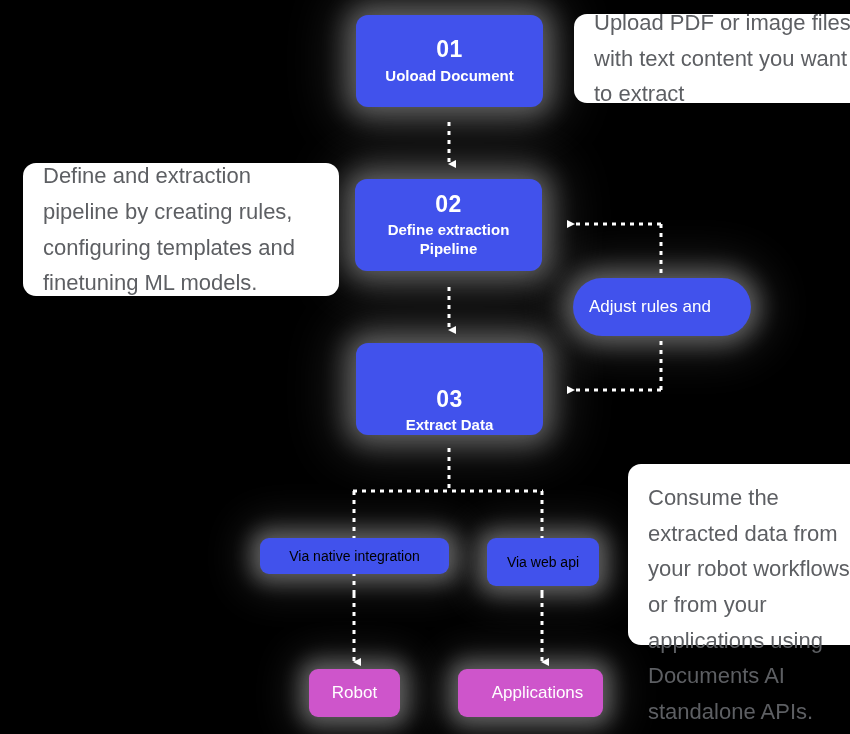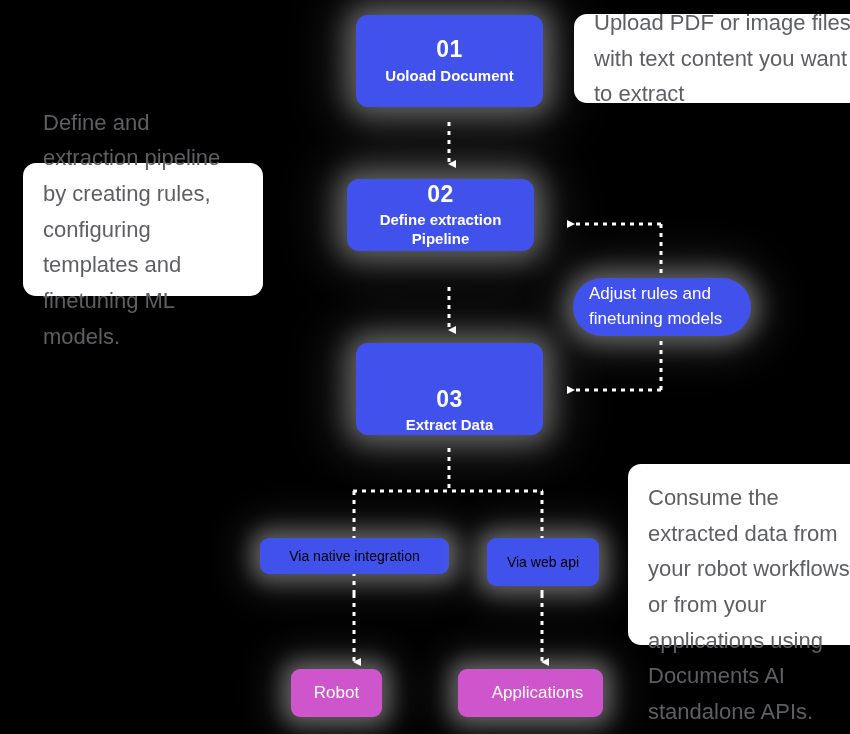--- a/index.html
+++ b/index.html
@@ -151,56 +151,55 @@
 
     <line x1="331" y1="594" x2="331" y2="662" stroke="#ffffff" stroke-width="3" stroke-dasharray="4 5" marker-end="url(#arrow-down)"></line>
     <line x1="519" y1="594" x2="519" y2="662" stroke="#ffffff" stroke-width="3" stroke-dasharray="4 5" marker-end="url(#arrow-down)"></line>
   </svg>
 
   <div class="node step-box" style="left:333px; top:15px; width:187px; height:92px;">
     <div class="step-num">01</div>
     <div class="step-label">Uoload Document</div>
   </div>
 
-  <div class="node step-box" style="left:324px; top:179px; width:187px; height:72px;">
+  <div class="node step-box" style="left:332px; top:179px; width:187px; height:92px;">
     <div class="step-num">02</div>
     <div class="step-label">Define extraction Pipeline</div>
   </div>
 
   <div class="node step-box" style="left:333px; top:343px; width:187px; height:92px;justify-content:flex-end;">
     <div class="step-num">03</div>
     <div class="step-label">Extract Data</div>
   </div>
 
   <div class="node adjust-box" style="left:550px; top:278px; width:178px; height:58px; justify-content:center;border-radius:29px;">
     <div>Adjust rules and</div>
-    <div>finetuning models</div>
   </div>
 
   <div class="node pill-box" style="left:237px; top:538px; width:189px; height:36px;">
     <div class="pill-label">Via native integration</div>
   </div>
 
   <div class="node pill-box" style="left:464px; top:538px; width:112px; height:48px;">
     <div class="pill-label">Via web api</div>
   </div>
 
-  <div class="node target-box" style="left:268px; top:669px; width:91px; height:48px;">
+  <div class="node target-box" style="left:286px; top:669px; width:91px; height:48px;">
     <div class="pill-label">Robot</div>
   </div>
 
   <div class="node target-box" style="left:435px; top:669px; width:145px; height:48px;padding-left:14px;">
     <div class="pill-label">Applications</div>
   </div>
 
   <div class="callout" style="left:551px; top:14px; width:299px; height:89px;">
     <div>Upload PDF or image files with text content you want to extract</div>
   </div>
 
-  <div class="callout" style="left:0px; top:163px; width:240px; height:133px;">
+  <div class="callout" style="left:0px; top:163px; width:316px; height:133px;">
     <div>Define and extraction pipeline by creating rules, configuring templates and finetuning ML models.</div>
   </div>
 
   <div class="callout top-aligned" style="left:605px; top:464px; width:245px; height:181px; padding-top:16px;">
     <div>Consume the extracted data from your robot workflows or from your applications using Documents AI standalone APIs.</div>
   </div>
 
 </div>
 
 </body></html>

